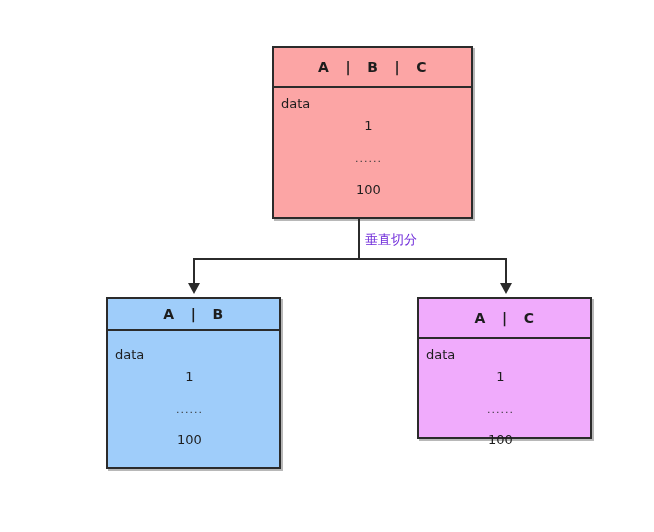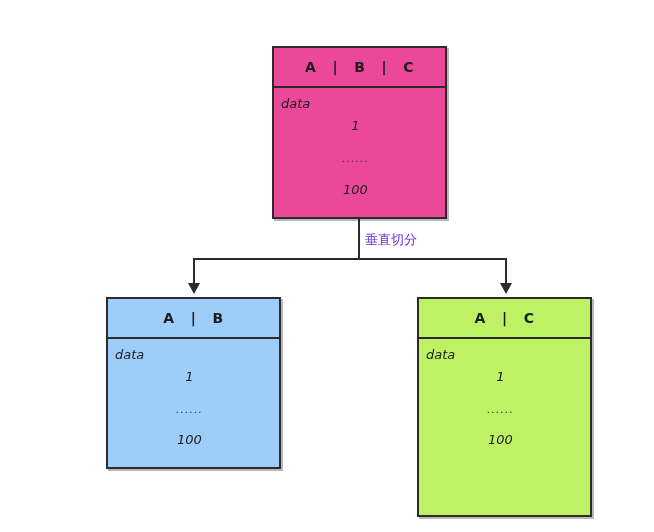--- a/index.html
+++ b/index.html
@@ -41,21 +41,20 @@
     color: #1d1d1d;
     letter-spacing: 0.5px;
     white-space: pre;
   }
   .table-body {
     position: absolute;
     left: 0;
     right: 8px;
     bottom: 0;
     box-sizing: border-box;
-    font-style: italic;
   }
   .cell-label {
     position: absolute;
     left: 7px;
     font-size: 13px;
     color: #1d1d1d;
     line-height: 1;
   }
   .cell-centered {
     position: absolute;
@@ -100,21 +99,21 @@
     color: #6d28d9;
     white-space: nowrap;
     line-height: 1;
   }
 </style>
 </head>
 <body>
 
 <div id="canvas">
 
-  <div class="table-box" id="source-table" style="left:272px; top:46px; width:175px; height:173px; background:#ec4899;">
+  <div class="table-box" id="source-table" style="left:272px; top:46px; width:201px; height:173px; background:#fca5a5;">
 
     <div class="table-header" style="height:40px;">A   |   B   |   C</div>
 
     <div class="table-body" style="top:40px; bottom:0;">
       <div class="cell-label" style="top:9px;">data</div>
       <div class="cell-centered" style="top:31px;">1</div>
       <div class="cell-dots" style="top:65px;">......</div>
       <div class="cell-centered" style="top:95px;">100</div>
     </div>
   </div>
@@ -126,31 +125,31 @@
   <div class="line-v" style="left:193px; top:258px; height:26px;"></div>
   <div class="arrow-head" style="left:188px; top:283px;"></div>
 
   <div class="line-v" style="left:505px; top:258px; height:26px;"></div>
   <div class="arrow-head" style="left:500px; top:283px;"></div>
 
   <div class="edge-label" style="left:365px; top:233px;">垂直切分</div>
 
   <div class="table-box" id="shard-left" style="left:106px; top:297px; width:175px; height:172px; background:#9fcdfa;">
 
-    <div class="table-header" style="height:40px;">A   |   B</div>
+    <div class="table-header" style="height:32px;">A   |   B</div>
 
     <div class="table-body" style="top:40px; bottom:0;">
       <div class="cell-label" style="top:9px;">data</div>
       <div class="cell-centered" style="top:31px;">1</div>
       <div class="cell-dots" style="top:65px;">......</div>
       <div class="cell-centered" style="top:94px;">100</div>
     </div>
   </div>
 
-  <div class="table-box" id="shard-right" style="left:417px; top:297px; width:175px; height:220px; background:#bef264;">
+  <div class="table-box" id="shard-right" style="left:417px; top:297px; width:175px; height:142px; background:#f0abfc;">
 
     <div class="table-header" style="height:40px;">A   |   C</div>
 
     <div class="table-body" style="top:40px; bottom:0;">
       <div class="cell-label" style="top:9px;">data</div>
       <div class="cell-centered" style="top:31px;">1</div>
       <div class="cell-dots" style="top:65px;">......</div>
       <div class="cell-centered" style="top:94px;">100</div>
     </div>
   </div>

